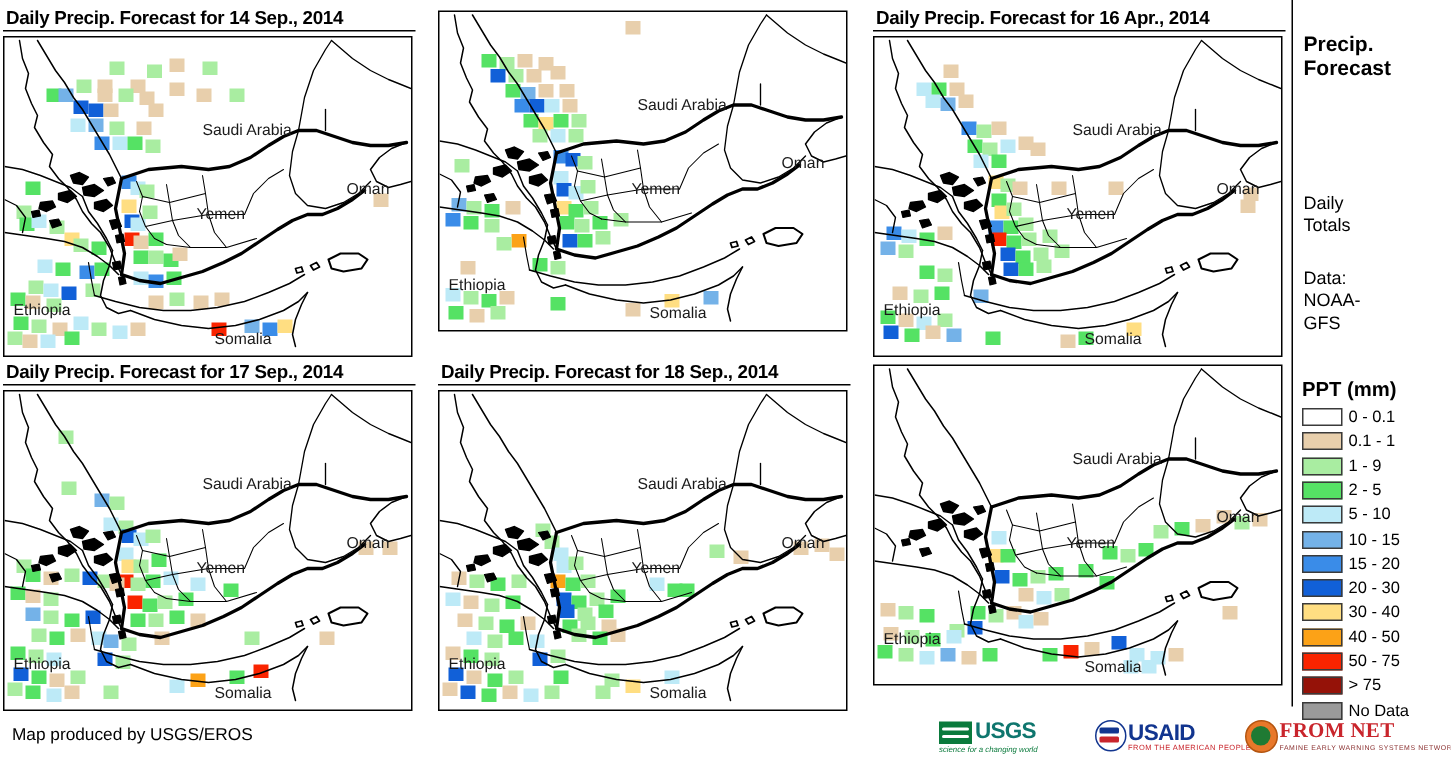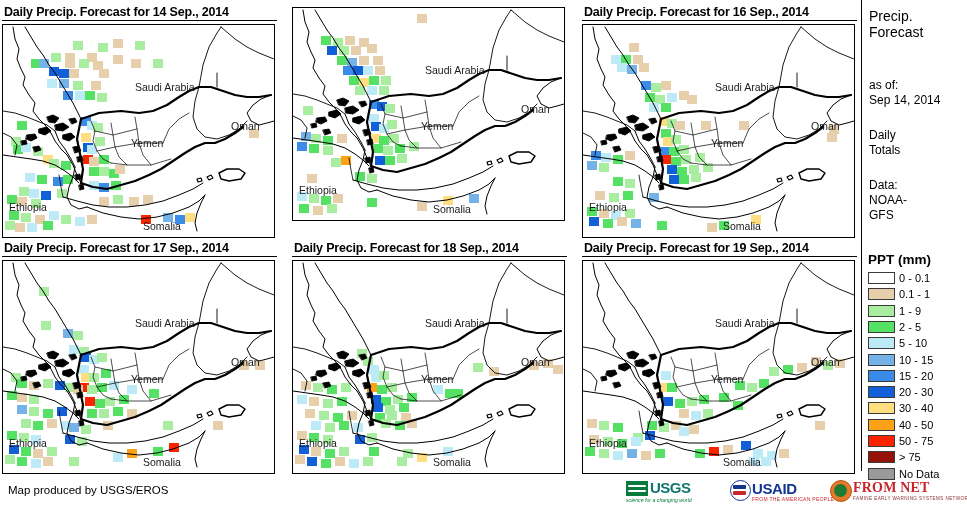--- a/index.html
+++ b/index.html
@@ -16,22 +16,22 @@
        background:#ffffff;overflow:hidden;margin-top:3px;}
   .mapinner{position:absolute;left:0;top:0;width:271px;height:212px;}
   .cell{position:absolute;}
   .geo{position:absolute;left:0;top:0;}
   .clabel{position:absolute;font-size:10.5px;line-height:10.5px;
           color:#1a1a1a;white-space:nowrap;}
 
   
   #rail{position:absolute;left:861px;top:0;width:106px;height:471px;
         border-left:1.2px solid #000;}
-  #rail-title{position:absolute;left:7px;top:8px;font-size:14px;
-              font-weight:normal;line-height:16px;}
+  #rail-title{position:absolute;left:7px;top:21px;font-size:14px;
+              font-weight:bold;line-height:16px;}
   .rail-block{position:absolute;left:7px;font-size:12px;line-height:15px;}
 
   #legend{position:absolute;left:861px;top:250px;width:106px;}
   #legend-title{position:absolute;left:7px;top:2px;font-size:13.5px;font-weight:bold;}
   .lg-row{position:absolute;left:7px;height:13px;}
   .lg-sw{position:absolute;left:0;top:0;width:27px;height:12px;
          border:1px solid #3a3a3a;box-sizing:border-box;}
   .lg-tx{position:absolute;left:31px;top:0;font-size:11px;line-height:12px;white-space:nowrap;}
 
   
@@ -379,21 +379,21 @@
   </g>
 </svg>
           <div class="clabel" style="left: 132px; top: 57px;">Saudi Arabia</div>
           <div class="clabel" style="left: 228px; top: 96px;">Oman</div>
           <div class="clabel" style="left: 128px; top: 113px;">Yemen</div>
           <div class="clabel" style="left: 6px; top: 177px;">Ethiopia</div>
           <div class="clabel" style="left: 140px; top: 196px;">Somalia</div>
         </div>
       </div>
       <div class="panel" style="left: 582px; top: 4px;">
-        <div class="panel-title">Daily Precip. Forecast for 16  Sep., 2014</div>
+        <div class="panel-title">Daily Precip. Forecast for 16  Apr., 2014</div>
         <div class="map">
           <div class="mapinner">
             <div class="cell" style="left: 46px; top: 18px; width: 9.6px; height: 9.2px; background: rgb(232, 207, 172);"></div>
             <div class="cell" style="left: 28px; top: 30px; width: 9.6px; height: 9.2px; background: rgb(189, 234, 247);"></div>
             <div class="cell" style="left: 38px; top: 30px; width: 9.6px; height: 9.2px; background: rgb(85, 226, 100);"></div>
             <div class="cell" style="left: 50px; top: 30px; width: 9.6px; height: 9.2px; background: rgb(232, 207, 172);"></div>
             <div class="cell" style="left: 34px; top: 38px; width: 9.6px; height: 9.2px; background: rgb(189, 234, 247);"></div>
             <div class="cell" style="left: 44px; top: 40px; width: 9.6px; height: 9.2px; background: rgb(116, 178, 232);"></div>
             <div class="cell" style="left: 56px; top: 38px; width: 9.6px; height: 9.2px; background: rgb(232, 207, 172);"></div>
             <div class="cell" style="left: 58px; top: 56px; width: 9.6px; height: 9.2px; background: rgb(58, 140, 232);"></div>
@@ -825,21 +825,20 @@
   </g>
 </svg>
           <div class="clabel" style="left: 132px; top: 57px;">Saudi Arabia</div>
           <div class="clabel" style="left: 228px; top: 96px;">Oman</div>
           <div class="clabel" style="left: 128px; top: 113px;">Yemen</div>
           <div class="clabel" style="left: 6px; top: 177px;">Ethiopia</div>
           <div class="clabel" style="left: 140px; top: 196px;">Somalia</div>
         </div>
       </div>
       <div class="panel" style="left: 582px; top: 240px;">
-        <div class="panel-title">Daily Precip. Forecast for 19  Sep., 2014</div>
         <div class="map">
           <div class="mapinner">
             <div class="cell" style="left: 78px; top: 110px; width: 9.6px; height: 9.2px; background: rgb(189, 234, 247);"></div>
             <div class="cell" style="left: 76px; top: 122px; width: 9.6px; height: 9.2px; background: rgb(255, 222, 130);"></div>
             <div class="cell" style="left: 84px; top: 122px; width: 9.6px; height: 9.2px; background: rgb(85, 226, 100);"></div>
             <div class="cell" style="left: 80px; top: 136px; width: 9.6px; height: 9.2px; background: rgb(17, 96, 216);"></div>
             <div class="cell" style="left: 92px; top: 138px; width: 9.6px; height: 9.2px; background: rgb(85, 226, 100);"></div>
             <div class="cell" style="left: 104px; top: 136px; width: 9.6px; height: 9.2px; background: rgb(169, 237, 161);"></div>
             <div class="cell" style="left: 116px; top: 134px; width: 9.6px; height: 9.2px; background: rgb(85, 226, 100);"></div>
             <div class="cell" style="left: 96px; top: 148px; width: 9.6px; height: 9.2px; background: rgb(232, 207, 172);"></div>
@@ -964,24 +963,20 @@
           <div class="clabel" style="left: 140px; top: 196px;">Somalia</div>
         </div>
       </div>
     </div>
 
   <div id="rail">
     <div id="rail-title">
       <div>Precip.</div>
       <div>Forecast</div>
     </div>
-    <div class="rail-block" style="top:78px">
-      <div>as of:</div>
-      <div>Sep 14, 2014</div>
-    </div>
     <div class="rail-block" style="top:128px">
       <div>Daily</div>
       <div>Totals</div>
     </div>
     <div class="rail-block" style="top:178px">
       <div>Data:</div>
       <div>NOAA-</div>
       <div>GFS</div>
     </div>
   </div>

